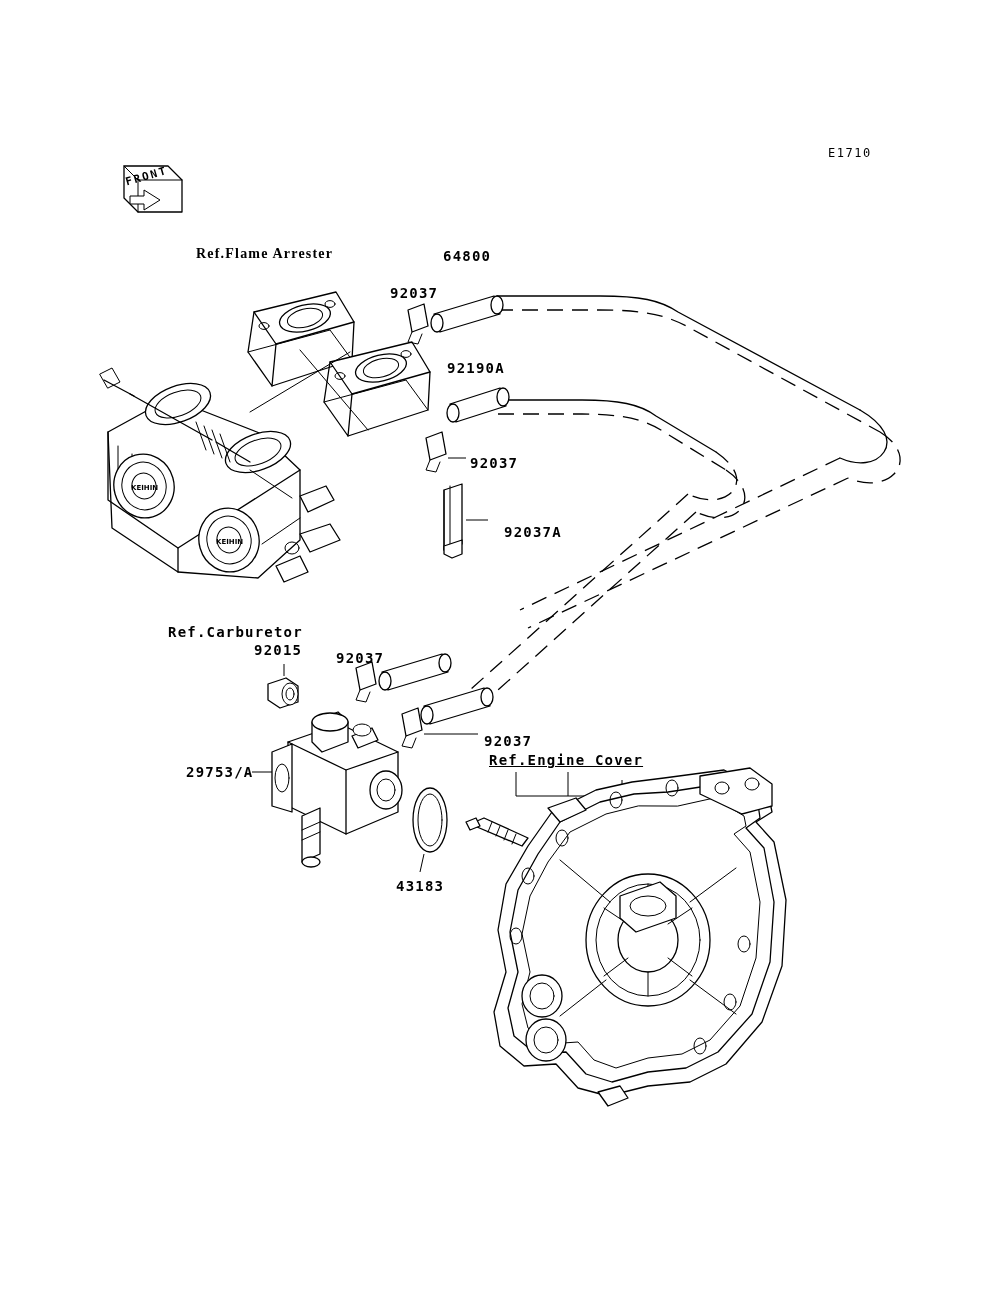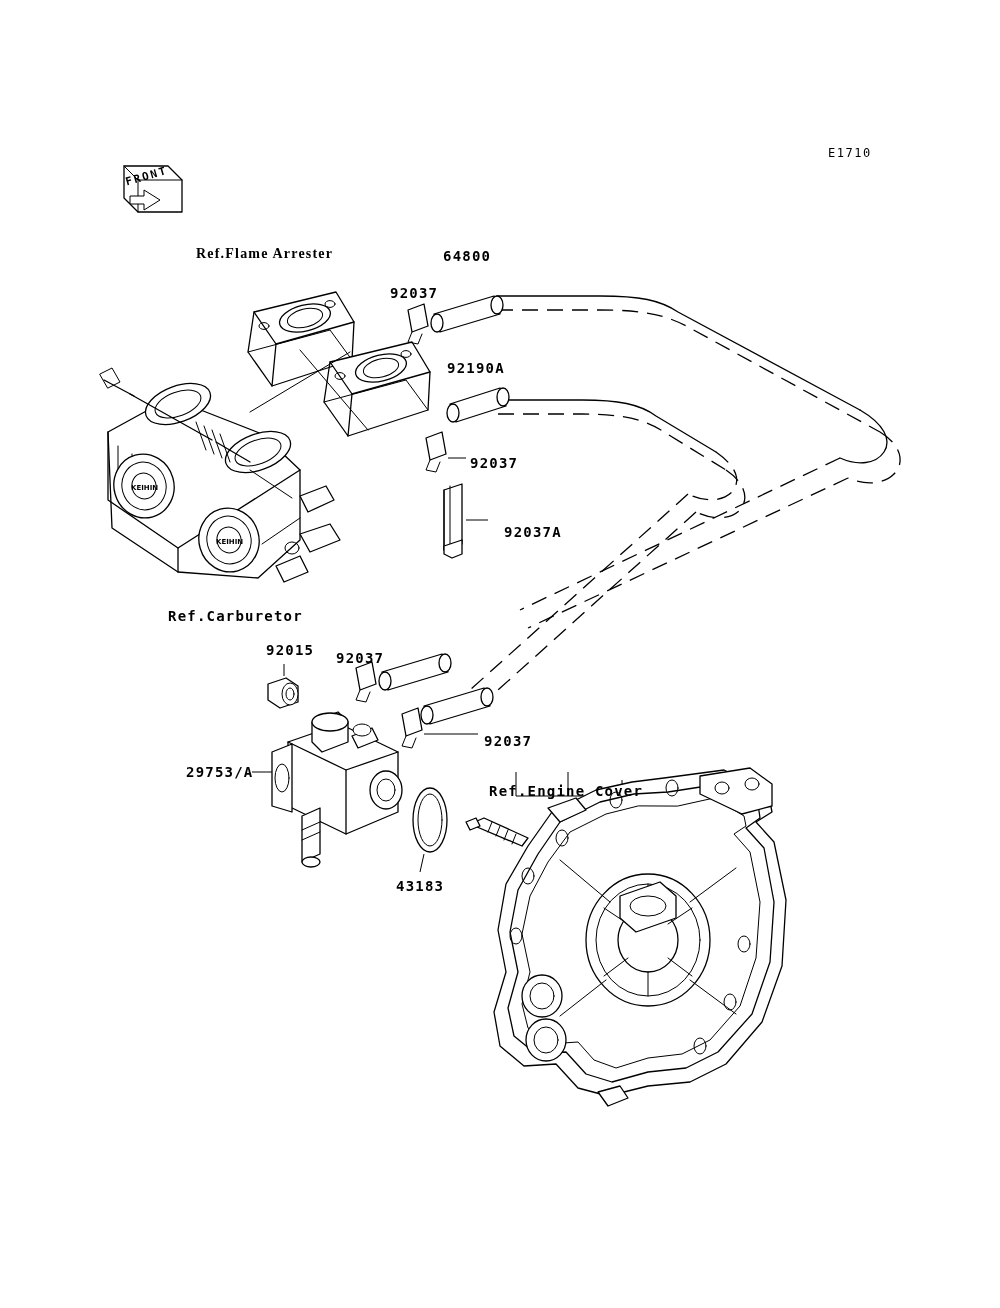--- a/index.html
+++ b/index.html
@@ -324,23 +324,23 @@
   </svg>
 
   <div class="lbl small" style="left:828px; top:146px;">E1710</div>
 
   <div class="lbl" style="left:196px; top:246px;font-family:Liberation Serif, serif;">Ref.Flame Arrester</div>
   <div class="lbl" style="left:443px; top:248px;">64800</div>
   <div class="lbl" style="left:390px; top:285px;">92037</div>
   <div class="lbl" style="left:447px; top:360px;">92190A</div>
   <div class="lbl" style="left:470px; top:455px;">92037</div>
   <div class="lbl" style="left:495px; top:524px;margin-left:9px;">92037A</div>
-  <div class="lbl" style="left:168px; top:608px;">Ref.Carburetor</div>
-  <div class="lbl" style="left:266px; top:642px;">92015</div>
+  <div class="lbl" style="left:168px; top:624px;">Ref.Carburetor</div>
+  <div class="lbl" style="left:254px; top:642px;">92015</div>
   <div class="lbl" style="left:336px; top:650px;">92037</div>
   <div class="lbl" style="left:484px; top:733px;">92037</div>
-  <div class="lbl" style="left:489px; top:783px;">Ref.Engine Cover</div>
+  <div class="lbl" style="left:489px; top:752px;text-decoration:underline;">Ref.Engine Cover</div>
   <div class="lbl" style="left:186px; top:764px;">29753/A</div>
   <div class="lbl" style="left:396px; top:878px;">43183</div>
 
   <div class="lbl" style="left:124px; top:176px; font-size:11px; letter-spacing:2px; transform:rotate(-16deg); transform-origin:left top;">FRONT</div>
 
 </div>
 
 </body></html>

